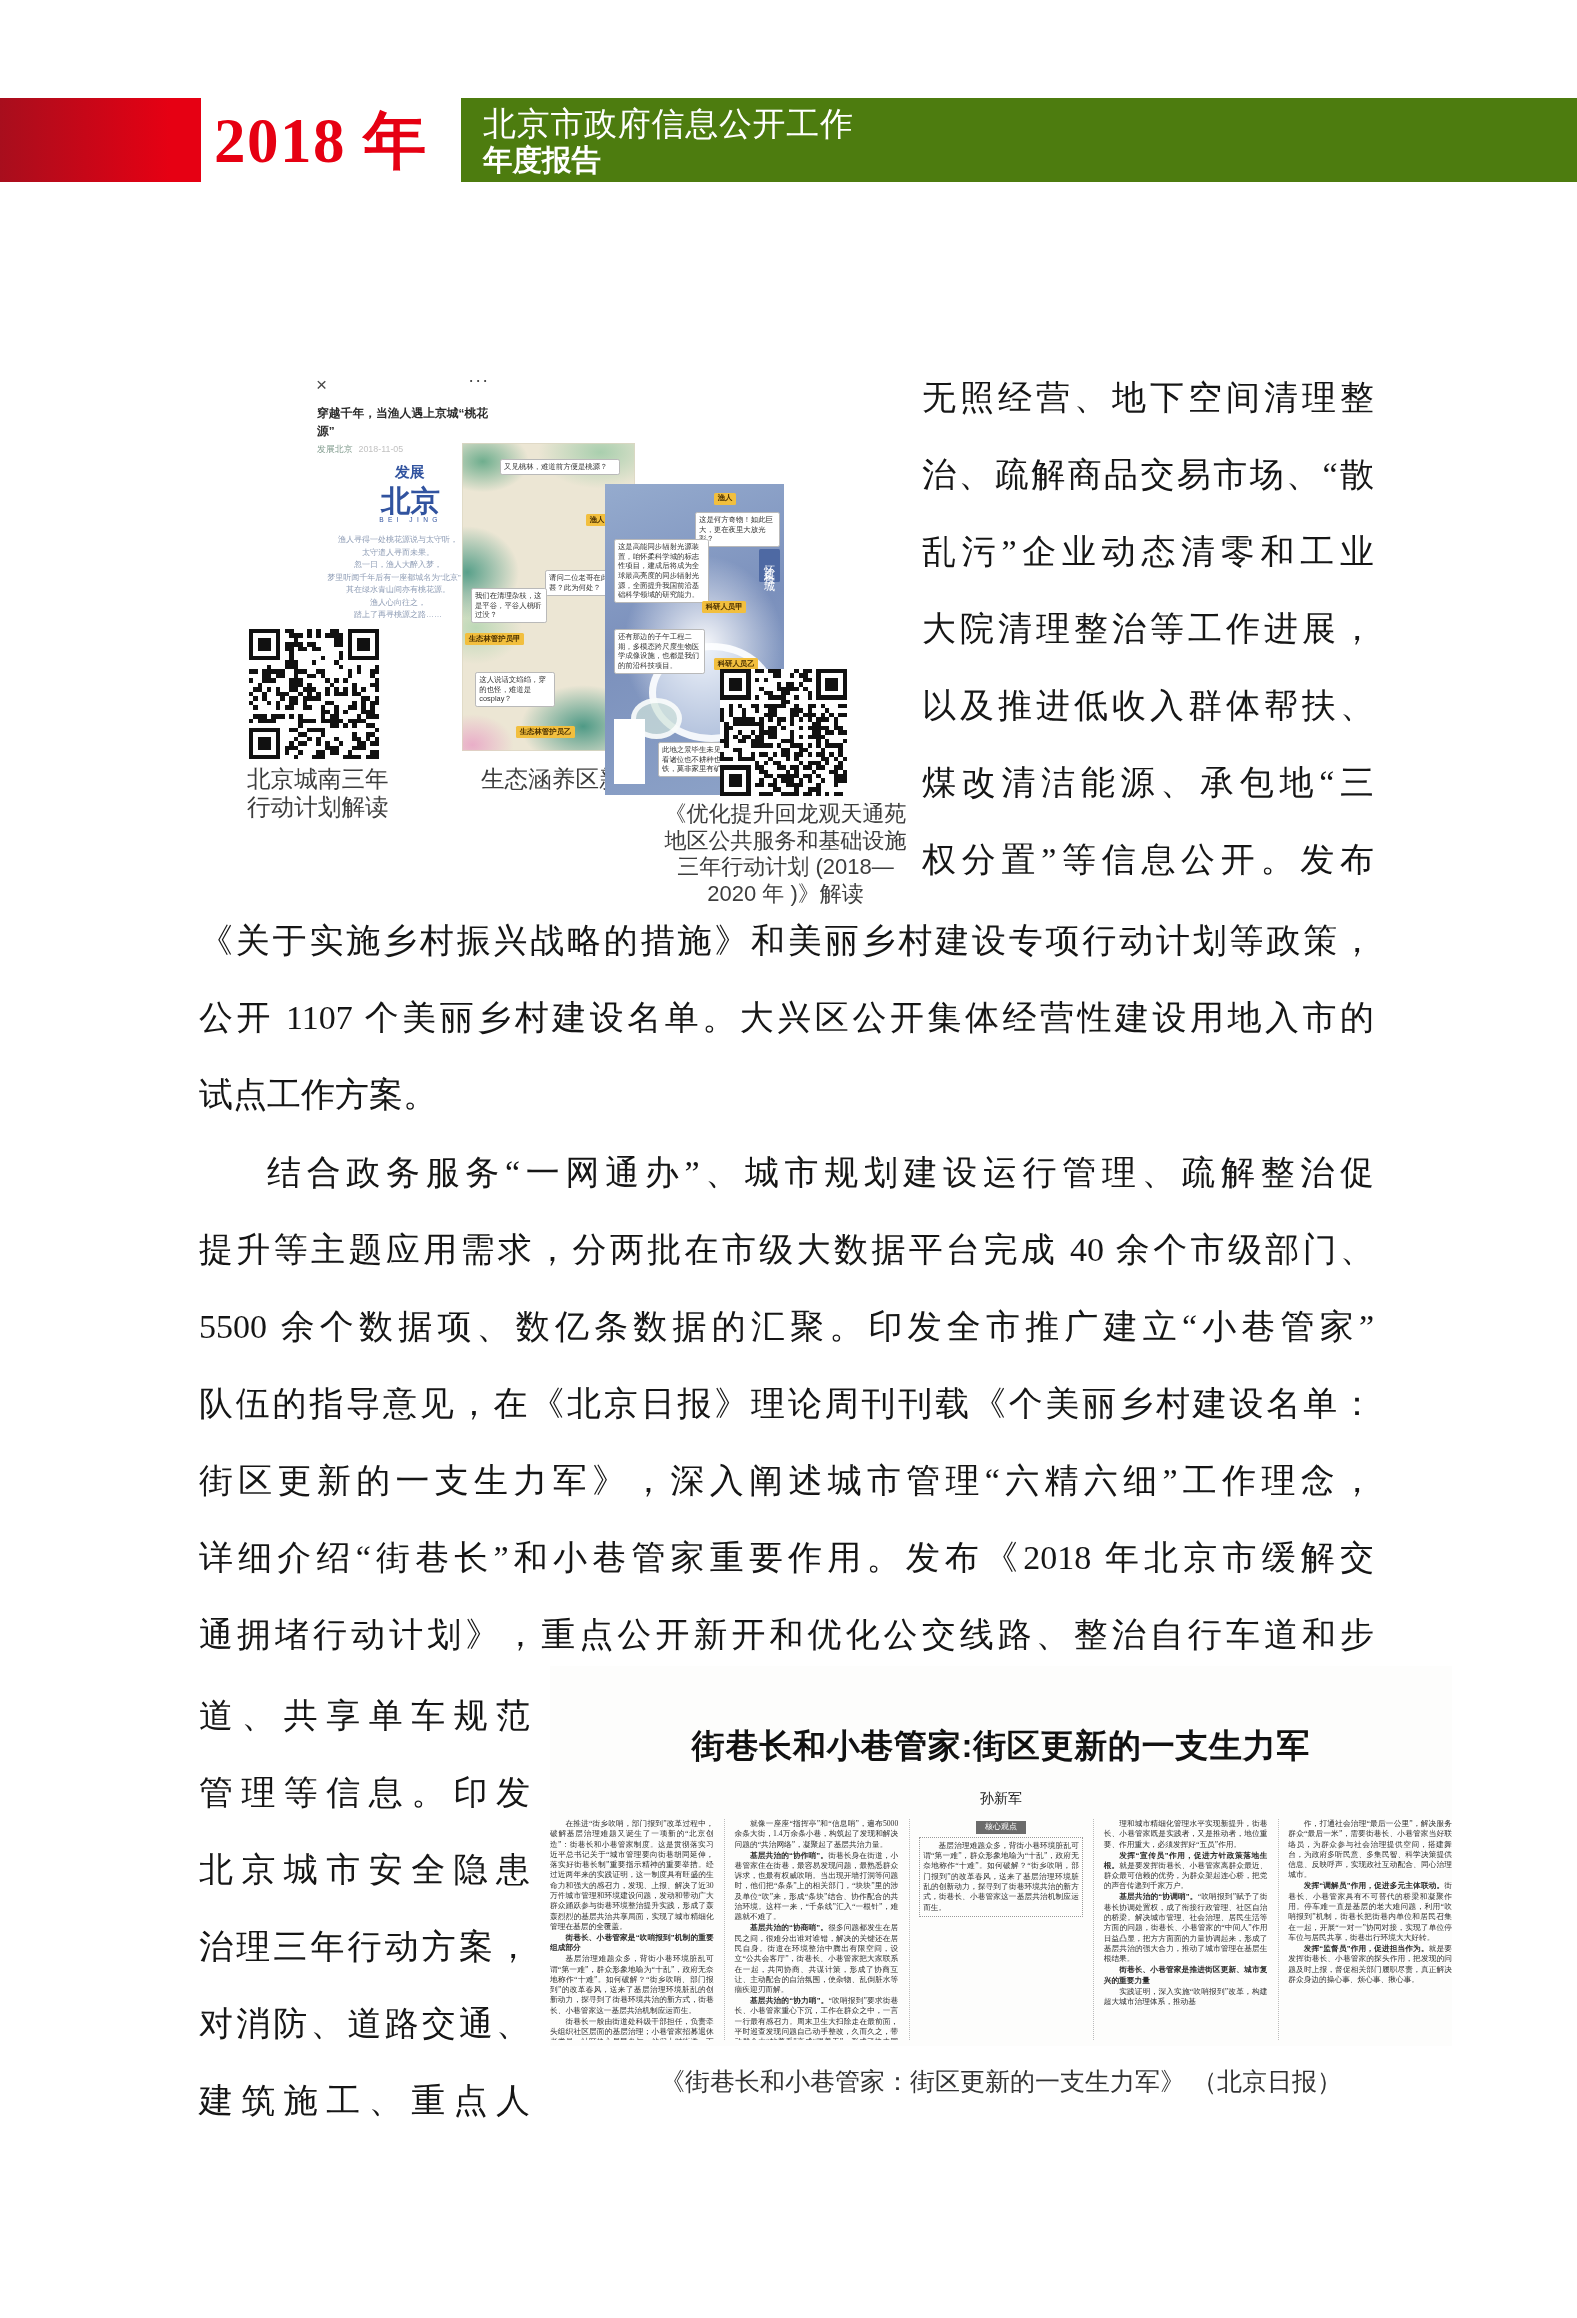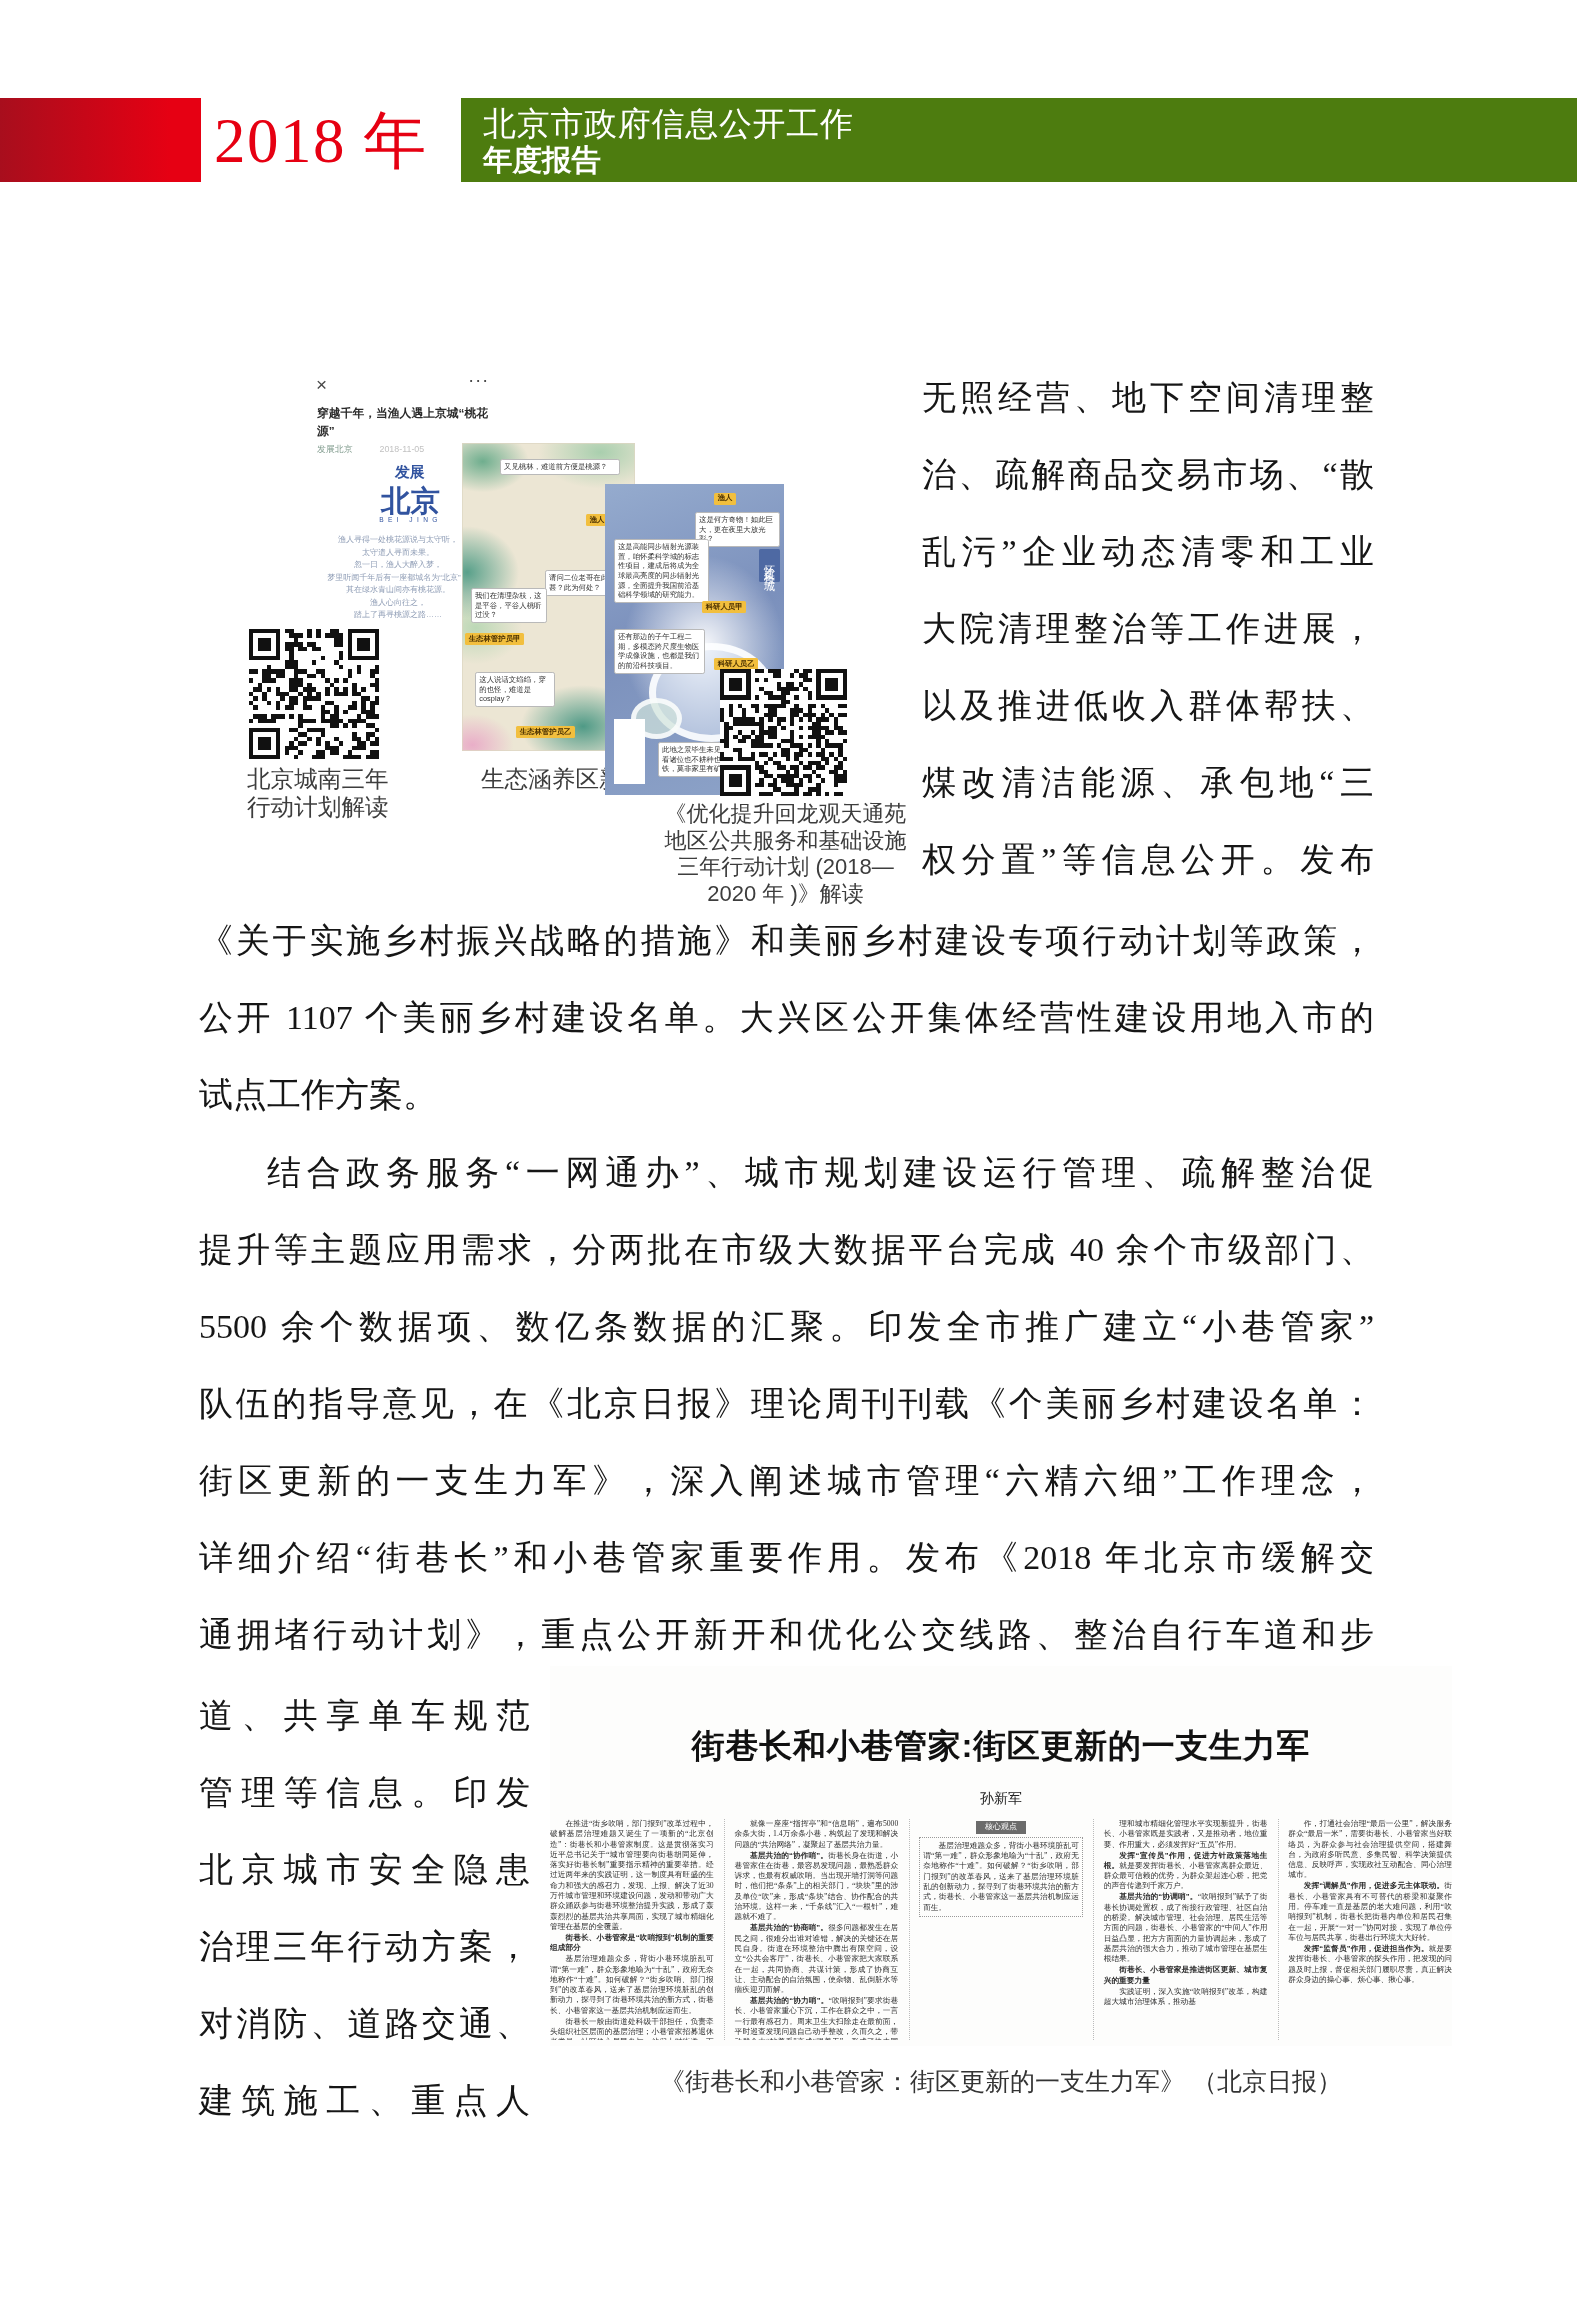--- a/index.html
+++ b/index.html
@@ -6,36 +6,36 @@
   body{
     width:1578px;height:2319px;position:relative;background:#ffffff;overflow:hidden;
     font-family:"Liberation Serif","DejaVu Serif",serif;color:#1c1c1c;
   }
   .abs{position:absolute;}
 
   
   .hdr-block{left:0;top:98px;width:201px;height:84px;
     background:linear-gradient(90deg,#a80e1d 0%,#e60013 85%);}
   .hdr-year{left:214px;top:98px;height:84px;line-height:87px;
-    font-size:63px;font-weight:normal;color:#e60012;letter-spacing:1.5px;white-space:nowrap;}
+    font-size:63px;font-weight:bold;color:#e60012;letter-spacing:1.5px;white-space:nowrap;}
   .hdr-banner{left:461px;top:98px;width:1117px;height:84px;background:#4d7c0f;
     color:#ffffff;box-sizing:border-box;padding:7.4px 0 0 22px;}
   .hdr-banner .l1{font-size:33px;line-height:38px;letter-spacing:0.7px;
     font-family:"Liberation Serif","DejaVu Serif",serif;}
   .hdr-banner .l2{font-size:29.5px;line-height:34px;font-weight:bold;
     font-family:"Liberation Sans","DejaVu Sans",sans-serif;}
 
   
   .sans{font-family:"Liberation Sans","DejaVu Sans",sans-serif;}
   .wc-close{left:316px;top:375px;font-size:19px;color:#4a4a4a;line-height:19px;}
   .wc-more{left:468px;top:369px;font-size:19px;color:#4a4a4a;letter-spacing:0.7px;}
   .wc-title{left:317px;top:404px;width:179px;font-size:11.8px;line-height:18.4px;color:#2b2b2b;font-weight:bold;}
   .wc-byline{left:317px;top:443px;font-size:8.9px;}
   .wc-byline .acct{color:#7f9a8c;}
-  .wc-byline .date{color:#c2c2c2;margin-left:27px;}
+  .wc-byline .date{color:#c2c2c2;margin-left:6px;}
   .wc-logo{left:366px;top:463px;width:89px;color:#31539f;text-align:center;}
   .wc-logo .big{font-size:29.5px;line-height:29.5px;font-weight:bold;display:inline-block;}
   .wc-logo .pre{font-size:14.8px;font-weight:bold;display:inline-block;vertical-align:5.9px;margin-right:1.5px;}
   .wc-logo .sub{font-size:6.6px;letter-spacing:4.4px;display:block;margin-top:0.7px;}
   .wc-poem{left:291px;top:534px;width:214px;text-align:center;
     font-size:8px;line-height:12.5px;color:#8e9cb5;}
   .qr{background:#ffffff;}
   .qr1{left:249px;top:629px;width:130px;height:130px;}
   .qr2{left:720px;top:669px;width:127px;height:127px;z-index:6;}
   .cap{color:#3d3d3d;font-family:"Liberation Sans","DejaVu Sans",sans-serif;}

